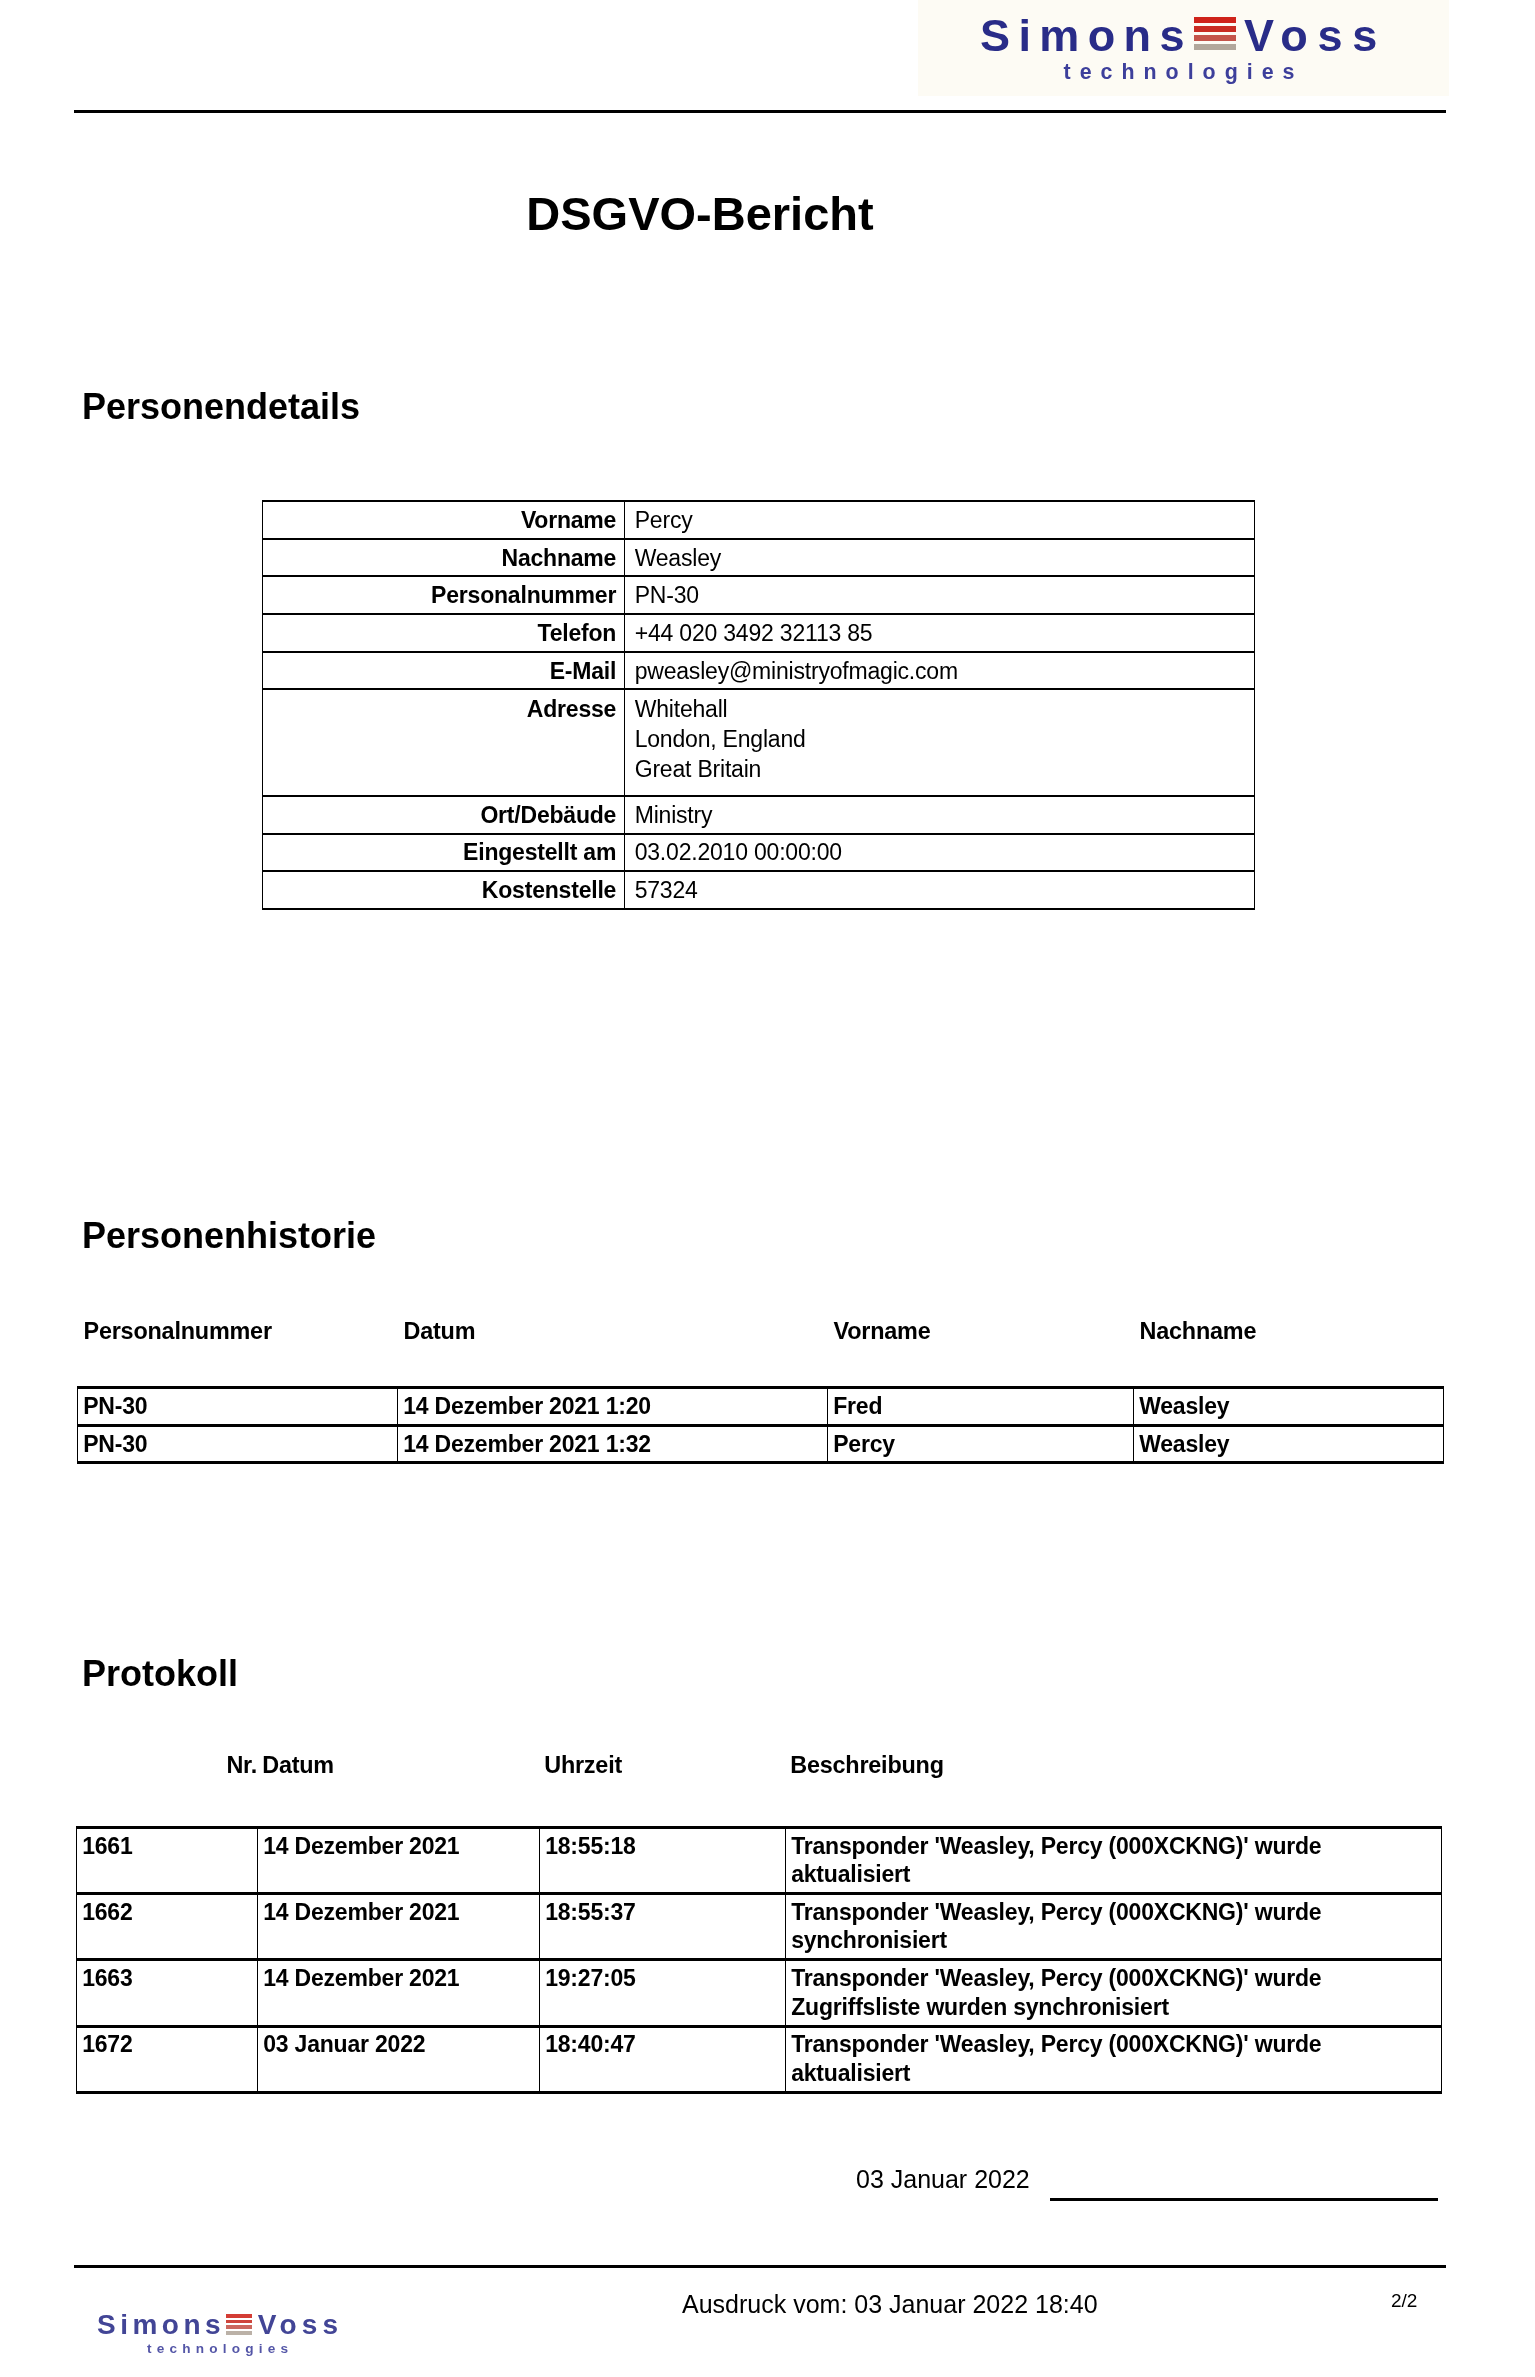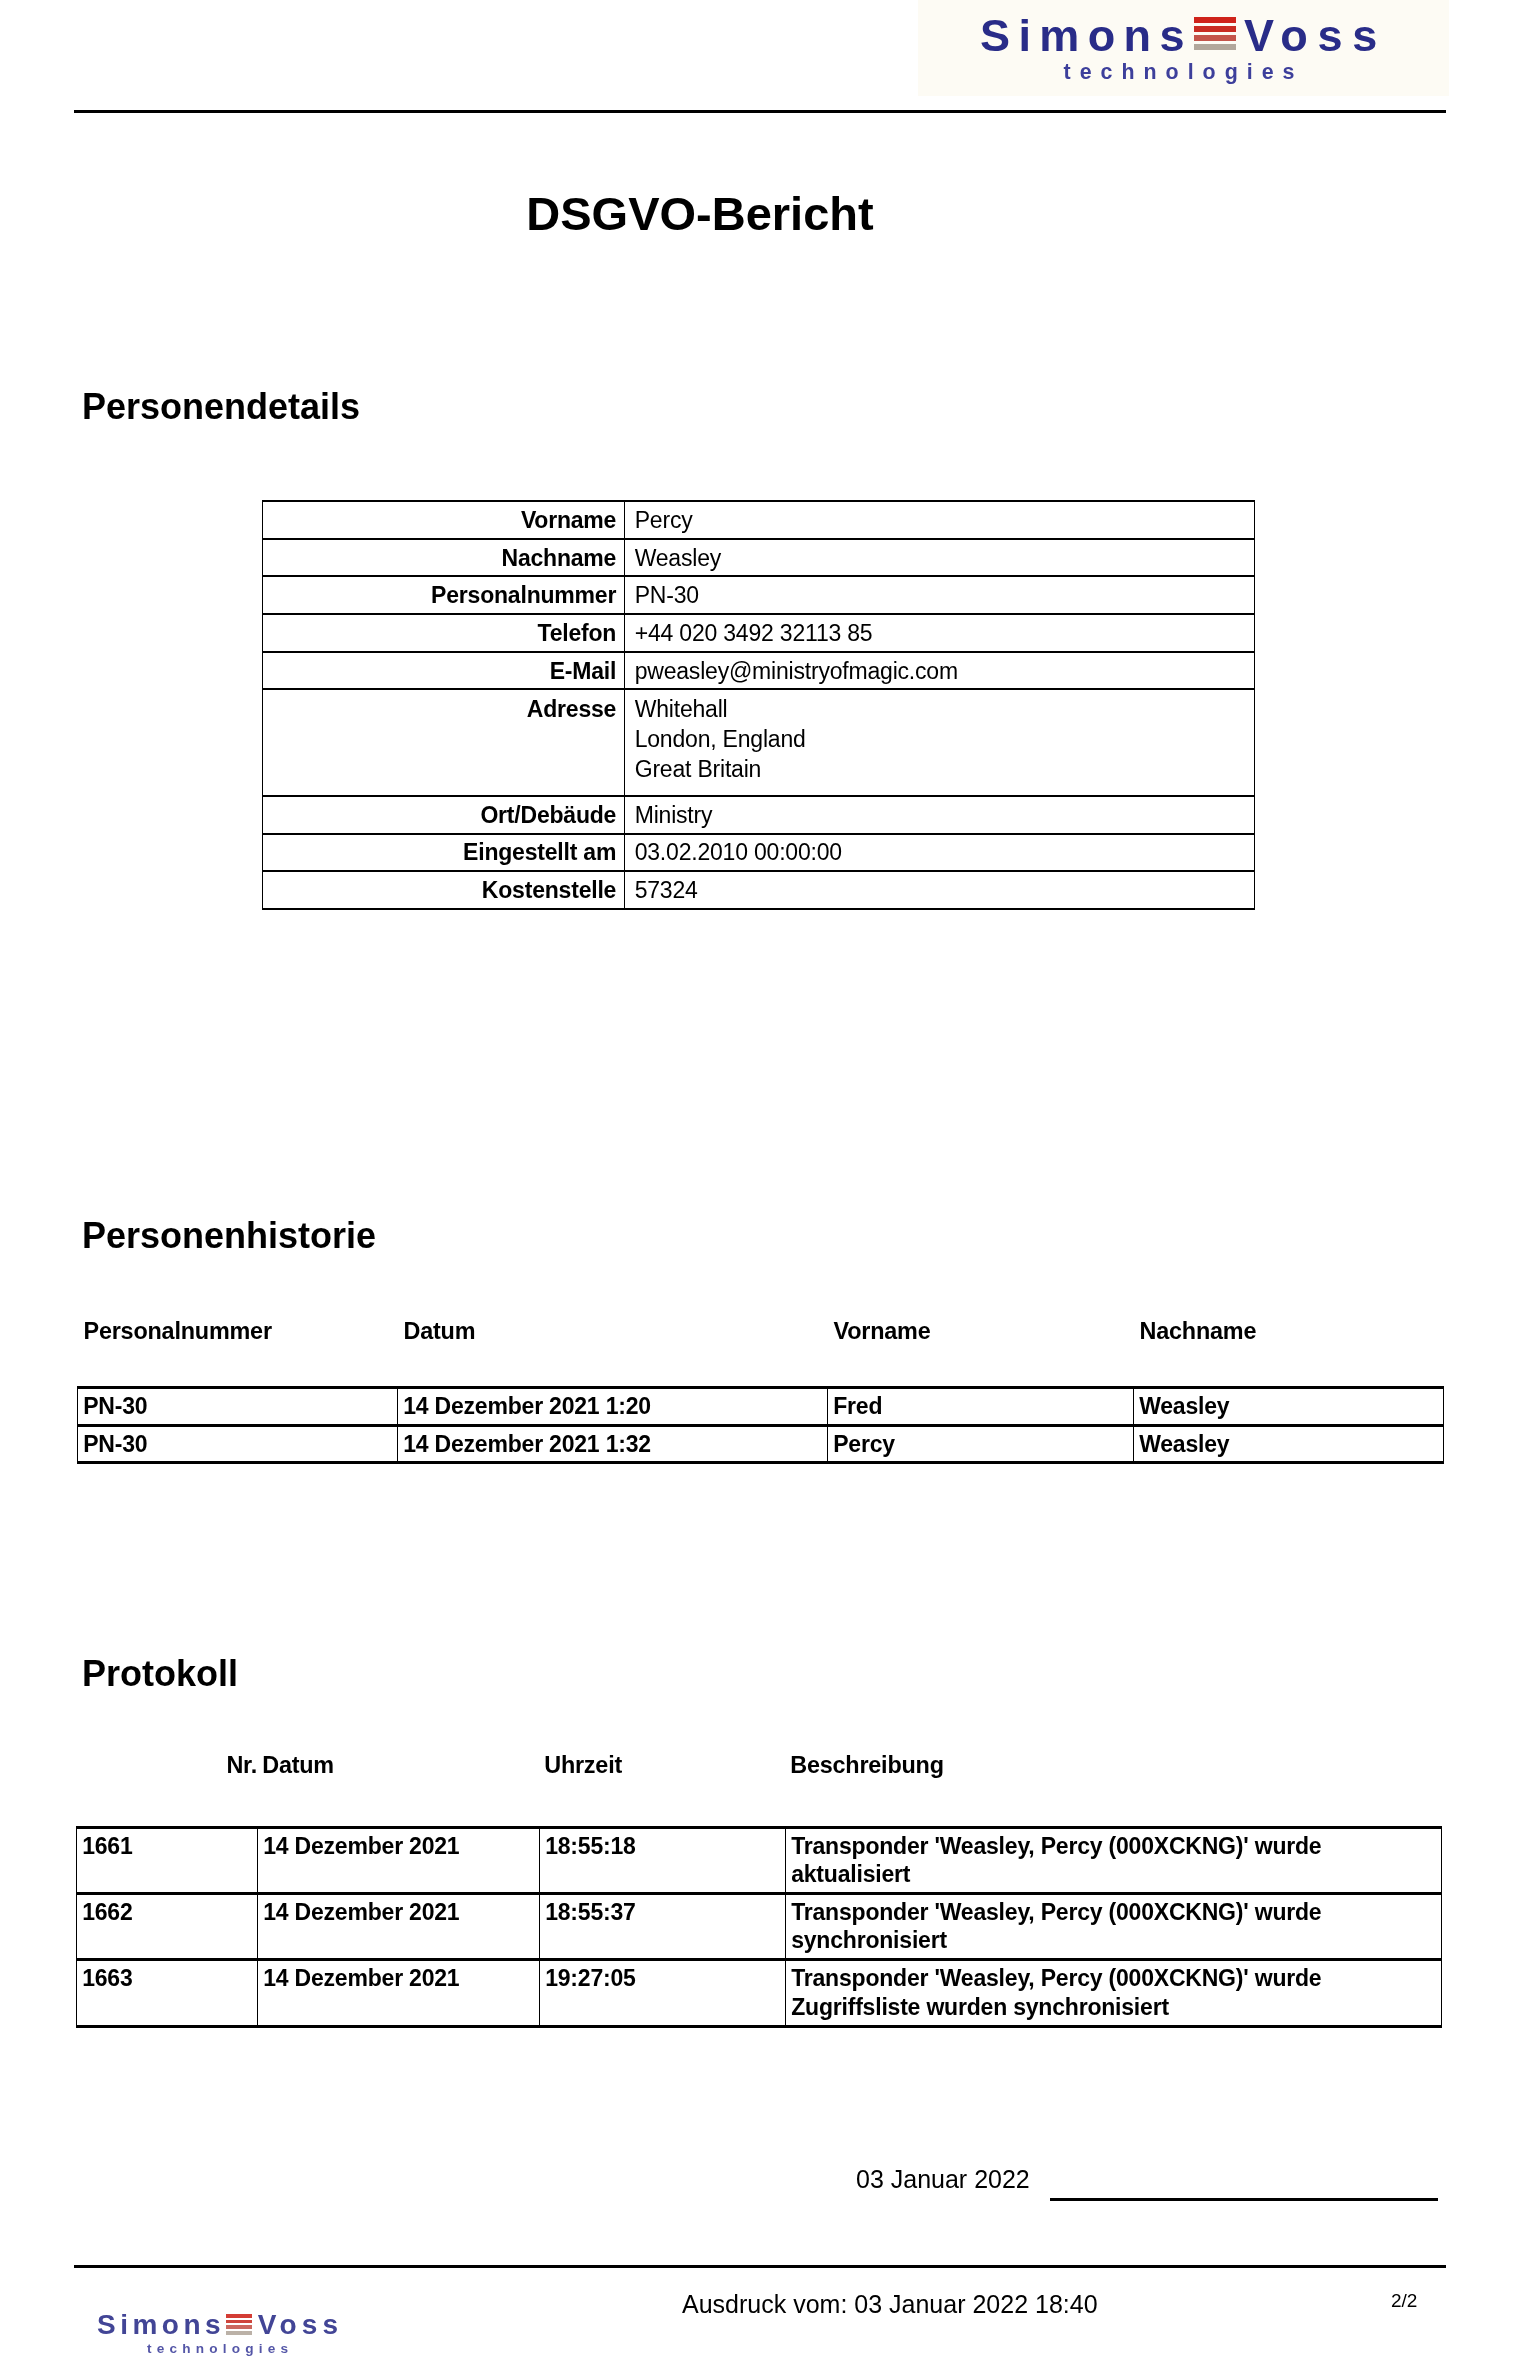--- a/index.html
+++ b/index.html
@@ -202,20 +202,26 @@
         <td>14 Dezember 2021</td>
         <td>18:55:37</td>
         <td>Transponder 'Weasley, Percy (000XCKNG)' wurde synchronisiert</td>
       </tr>
       <tr>
         <td>1663</td>
         <td>14 Dezember 2021</td>
         <td>19:27:05</td>
         <td>Transponder 'Weasley, Percy (000XCKNG)' wurde Zugriffsliste wurden synchronisiert</td>
       </tr>
+      <tr>
+        <td>1672</td>
+        <td>03 Januar 2022</td>
+        <td>18:40:47</td>
+        <td>Transponder 'Weasley, Percy (000XCKNG)' wurde aktualisiert</td>
+      </tr>
     </tbody>
   </table>
 
   <div class="sig-date">03 Januar 2022</div>
   <div class="rule sig-line"></div>
 
   <div class="rule rule-footer"></div>
   <div class="footer-print">Ausdruck vom: 03 Januar 2022 18:40</div>
   <div class="footer-page">2/2</div>
 

